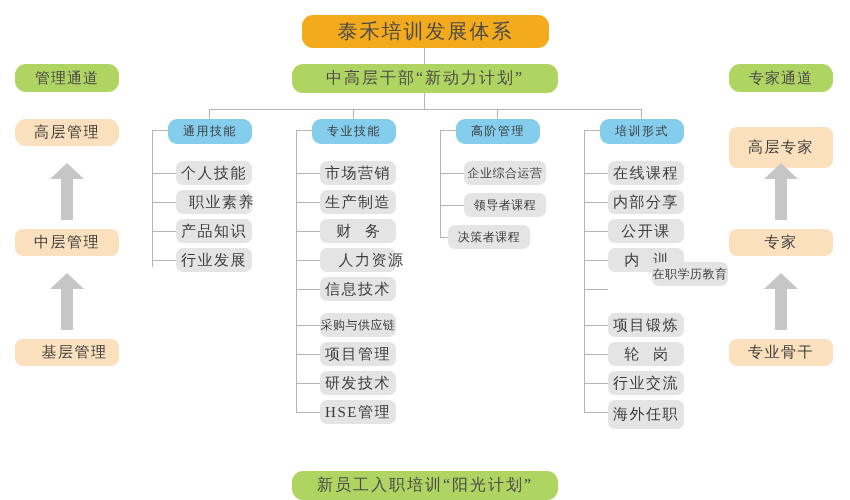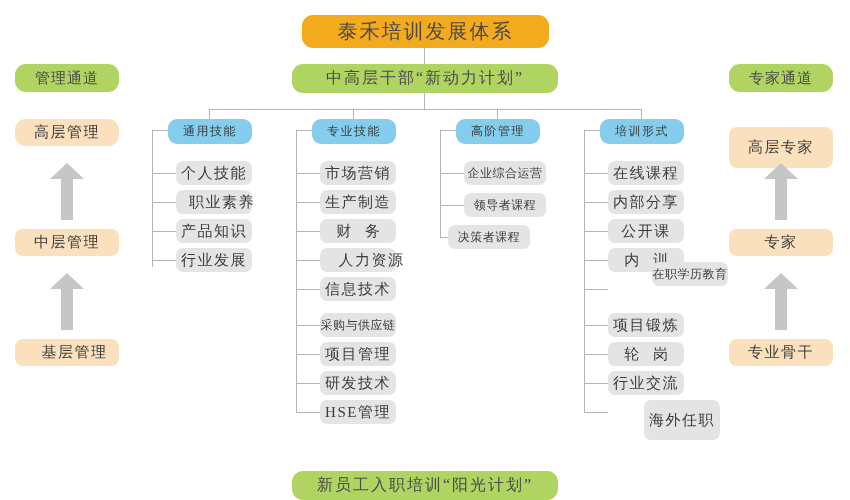--- a/index.html
+++ b/index.html
@@ -247,15 +247,15 @@
   <div class="pill cat-header" style="left:600px; top:119px; width:84px; height:25px;">培训形式</div>
 
   <div class="pill leaf" style="left:608px; top:161px; width:76px; height:24px;">在线课程</div>
   <div class="pill leaf" style="left:608px; top:190px; width:76px; height:24px;">内部分享</div>
   <div class="pill leaf" style="left:608px; top:219px; width:76px; height:24px;">公开课</div>
   <div class="pill leaf spaced" style="left:608px; top:248px; width:76px; height:24px;">内 训</div>
   <div class="pill leaf tight" style="left:608px; top:262px; width:76px; height:24px;margin-left:44px;">在职学历教育</div>
   <div class="pill leaf" style="left:608px; top:313px; width:76px; height:24px;">项目锻炼</div>
   <div class="pill leaf spaced" style="left:608px; top:342px; width:76px; height:24px;">轮 岗</div>
   <div class="pill leaf" style="left:608px; top:371px; width:76px; height:24px;">行业交流</div>
-  <div class="pill leaf" style="left:644px; top:400px; width:76px; height:40px;">海外任职</div>
+  <div class="pill leaf" style="left:608px; top:400px; width:76px; height:29px;">海外任职</div>
 
 </div>
 
 </body></html>

